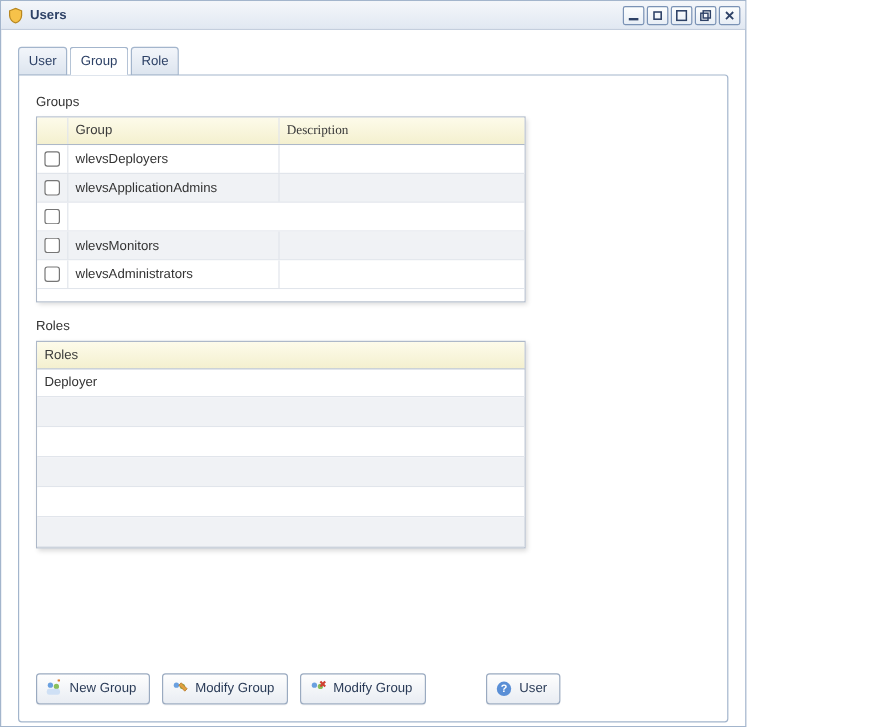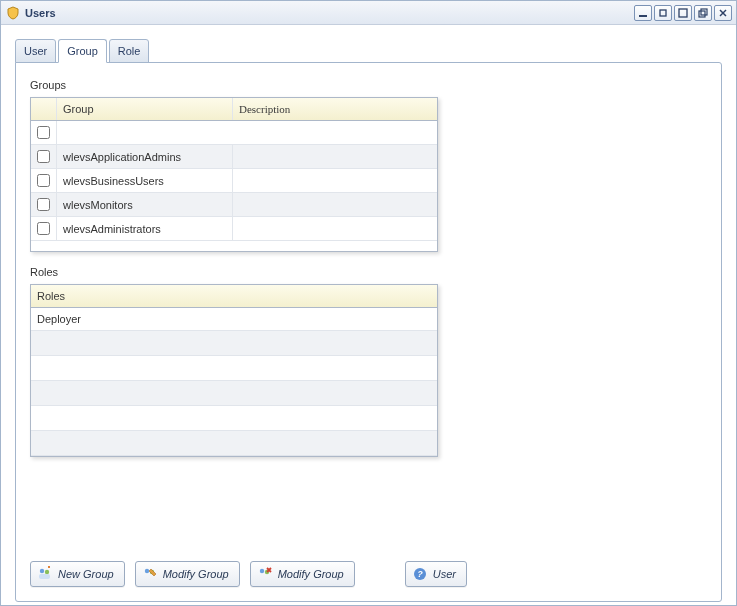--- a/index.html
+++ b/index.html
@@ -6,21 +6,21 @@
   body {
     margin: 0;
     font-family: Arial, Helvetica, sans-serif;
     font-size: 11px;
     color: #333;
     background: #fff;
     width: 737px;
     height: 606px;
   }
   .window {
-    width: 737px;
+    width: 622px;
     height: 606px;
     border: 1px solid #a3b5cc;
     background: #fff;
     display: flex;
     flex-direction: column;
   }
   .titlebar {
     height: 24px;
     background: linear-gradient(#f4f6fa, #e1e8f2);
     border-bottom: 1px solid #c4cedd;
@@ -136,21 +136,20 @@
     background:linear-gradient(#fefefe,#e9edf3);
     padding:4px 10px 4px 6px;
     border-radius:3px;
     display:inline-flex;
     align-items:center;
     gap:5px;
     cursor:pointer;
     color:#2a3b57;
     font-size:11px;
     box-shadow: 0 1px 0 rgba(0,0,0,0.05);
-    font-style: italic;
   }
   .btn .bicon { width:16px; height:16px; display:inline-flex; align-items:center; justify-content:center; }
   .help-btn { margin-left:40px; }
 </style>
 </head>
 <body>
 
 <div class="window">
 
   <div class="titlebar">
@@ -205,34 +204,34 @@
         <div class="grid-head">
           <div class="cell w-check"></div>
           <div class="cell w-group">Group</div>
           <div class="cell w-desc">Description</div>
         </div>
         <div>
           <div class="grid-row">
             <div class="cell w-check">
                 <input type="checkbox" style="">
               </div>
+            <div class="cell w-group">wlevsDeployers</div>
             <div class="cell w-desc"></div>
           </div>
           <div class="grid-row">
             <div class="cell w-check">
                 <input type="checkbox" style="">
               </div>
             <div class="cell w-group">wlevsApplicationAdmins</div>
             <div class="cell w-desc"></div>
           </div>
           <div class="grid-row">
             <div class="cell w-check">
                 <input type="checkbox" style="">
               </div>
-            <div class="cell w-group">wlevsBusinessUsers</div>
             <div class="cell w-desc"></div>
           </div>
           <div class="grid-row">
             <div class="cell w-check">
                 <input type="checkbox" style="">
               </div>
             <div class="cell w-group">wlevsMonitors</div>
             <div class="cell w-desc"></div>
           </div>
           <div class="grid-row">

